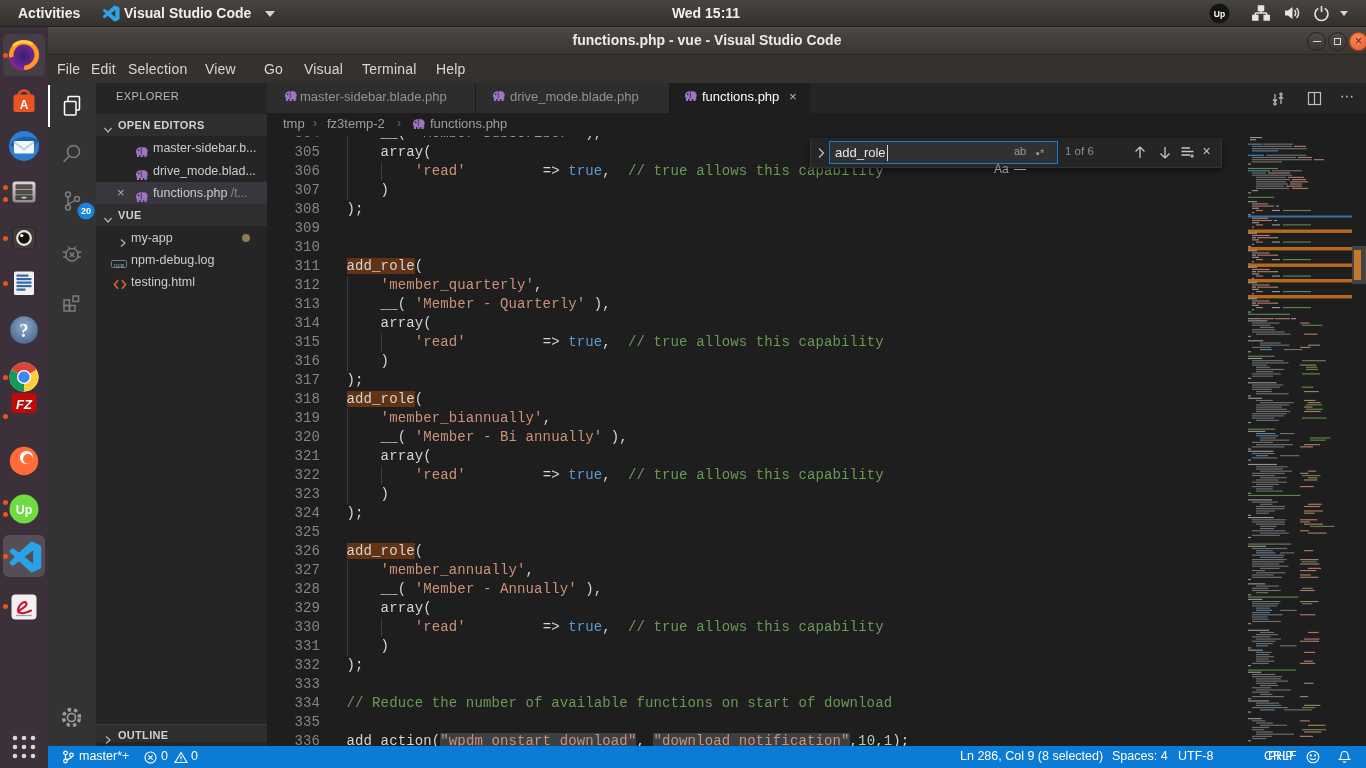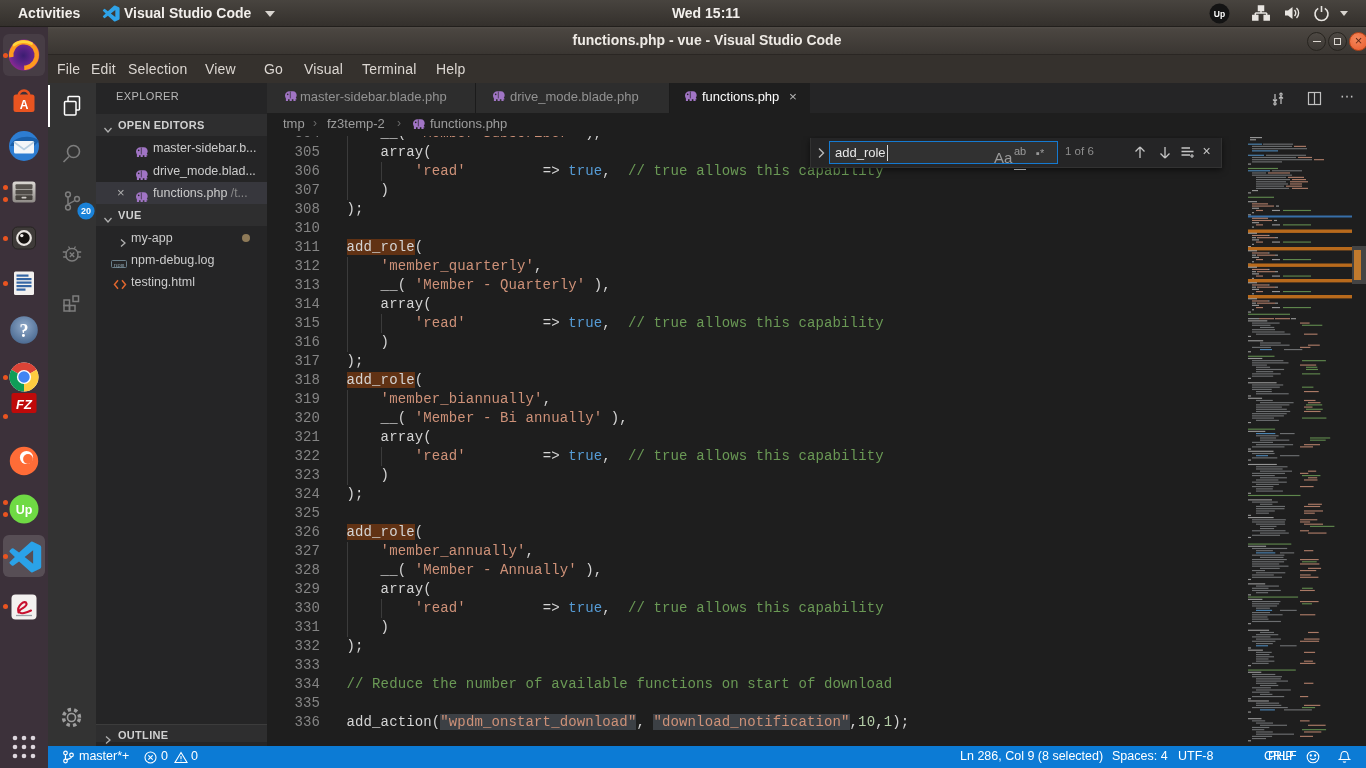--- a/index.html
+++ b/index.html
@@ -362,20 +362,21 @@
         </svg></span>
       <span style="left:163px">functions.php</span>
 </div>
 <div id="code" class="abs">
       <div id="lines">
 <div class="r"><i class="g1"></i><span class="n">304</span><span class="t">    __( <span class="s">'Member Subscriber'</span> ),</span></div>
 <div class="r"><i class="g1"></i><span class="n">305</span><span class="t">    array(</span></div>
 <div class="r"><i class="g1"></i><i class="g2"></i><span class="n">306</span><span class="t">        <span class="s">'read'</span>         =&gt; <span class="k">true</span>,  <span class="cm">// true allows this capability</span></span></div>
 <div class="r"><i class="g1"></i><span class="n">307</span><span class="t">    )</span></div>
 <div class="r"><span class="n">308</span><span class="t">);</span></div>
+<div class="r"><span class="n">309</span><span class="t"></span></div>
 <div class="r"><span class="n">310</span><span class="t"></span></div>
 <div class="r"><span class="n">311</span><span class="t"><span class="m">add_role</span>(</span></div>
 <div class="r"><i class="g1"></i><span class="n">312</span><span class="t">    <span class="s">'member_quarterly'</span>,</span></div>
 <div class="r"><i class="g1"></i><span class="n">313</span><span class="t">    __( <span class="s">'Member - Quarterly'</span> ),</span></div>
 <div class="r"><i class="g1"></i><span class="n">314</span><span class="t">    array(</span></div>
 <div class="r"><i class="g1"></i><i class="g2"></i><span class="n">315</span><span class="t">        <span class="s">'read'</span>         =&gt; <span class="k">true</span>,  <span class="cm">// true allows this capability</span></span></div>
 <div class="r"><i class="g1"></i><span class="n">316</span><span class="t">    )</span></div>
 <div class="r"><span class="n">317</span><span class="t">);</span></div>
 <div class="r"><span class="n">318</span><span class="t"><span class="m">add_role</span>(</span></div>
 <div class="r"><i class="g1"></i><span class="n">319</span><span class="t">    <span class="s">'member_biannually'</span>,</span></div>
@@ -397,21 +398,21 @@
 <div class="r"><span class="n">335</span><span class="t"></span></div>
 <div class="r"><span class="n">336</span><span class="t">add_action(<span class="s"><span class="hl">"wpdm_onstart_download"</span></span>, <span class="s"><span class="hl">"download_notification"</span></span>,<span class="nu">10</span>,<span class="nu">1</span>);</span></div>
 </div>
 <div id="find" class="abs">
  <span class="abs" style="left:4px;top:8px"><svg width="12" height="14" viewBox="0 0 12 14" fill="none" stroke="#b8b8b8" stroke-width="1.4">
             <path d="M4 2.5 L8.5 7 L4 11.5"></path>
           </svg></span>
  <div class="inp">
           <span class="txt">add_role</span>
           <span class="cur"></span>
-   <span style="position:absolute;left:164px;top:7px;color:#9a9a9a;font-size:15px">Aa</span>
+   <span style="position:absolute;left:164px;top:20px;color:#9a9a9a;font-size:12px">Aa</span>
    <span style="position:absolute;left:184px;top:3px;color:#9a9a9a;font-size:11px;border-bottom:1px solid #9a9a9a;padding-bottom:12px">ab</span>
    <span style="position:absolute;left:206px;top:5px;color:#9a9a9a;font-size:11px">▪*</span>
  </div>
  <span class="fo">1 of 6</span>
  <span class="abs" style="left:322px;top:7px"><svg width="14" height="15" viewBox="0 0 14 15" fill="none" stroke="#c5c5c5" stroke-width="1.3">
             <path d="M7 13 V2 M7 2 L2.5 6.5 M7 2 L11.5 6.5"></path>
           </svg></span>
  <span class="abs" style="left:347px;top:7px"><svg width="14" height="15" viewBox="0 0 14 15" fill="none" stroke="#c5c5c5" stroke-width="1.3">
             <path d="M7 2 V13 M7 13 L2.5 8.5 M7 13 L11.5 8.5"></path>
           </svg></span>

